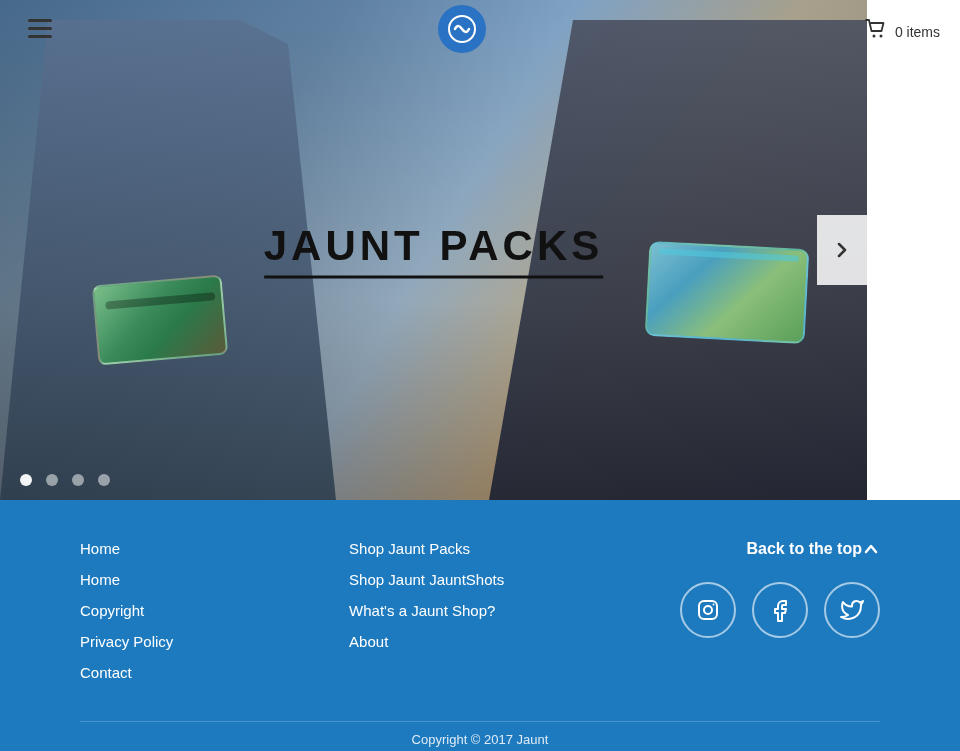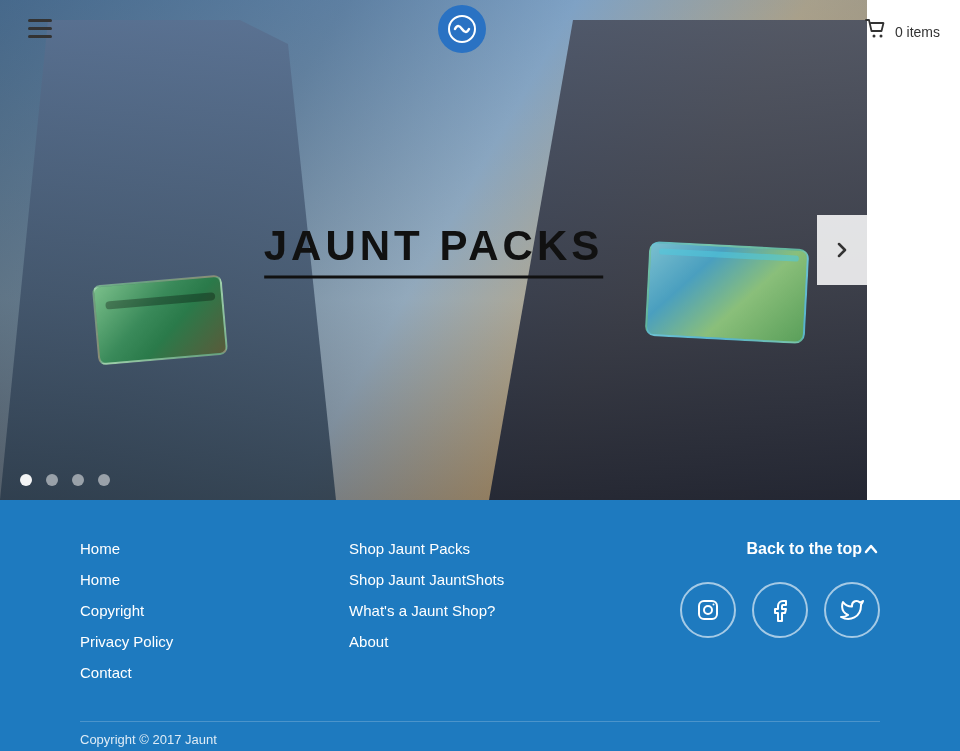--- a/index.html
+++ b/index.html
@@ -267,21 +267,21 @@
       border-radius: 50%;
       border: 2px solid rgba(255,255,255,0.6);
       display: flex;
       align-items: center;
       justify-content: center;
       cursor: pointer;
       color: #fff;
       font-size: 22px;
     }
     .footer-copyright {
-      text-align: left;
+      text-align: center;
       color: rgba(255,255,255,0.85);
       font-size: 13px;
       padding-top: 10px;
       border-top: 1px solid rgba(255,255,255,0.2);
     }
   </style>
 </head>
 <body>
 
 <div style="position:relative;">

